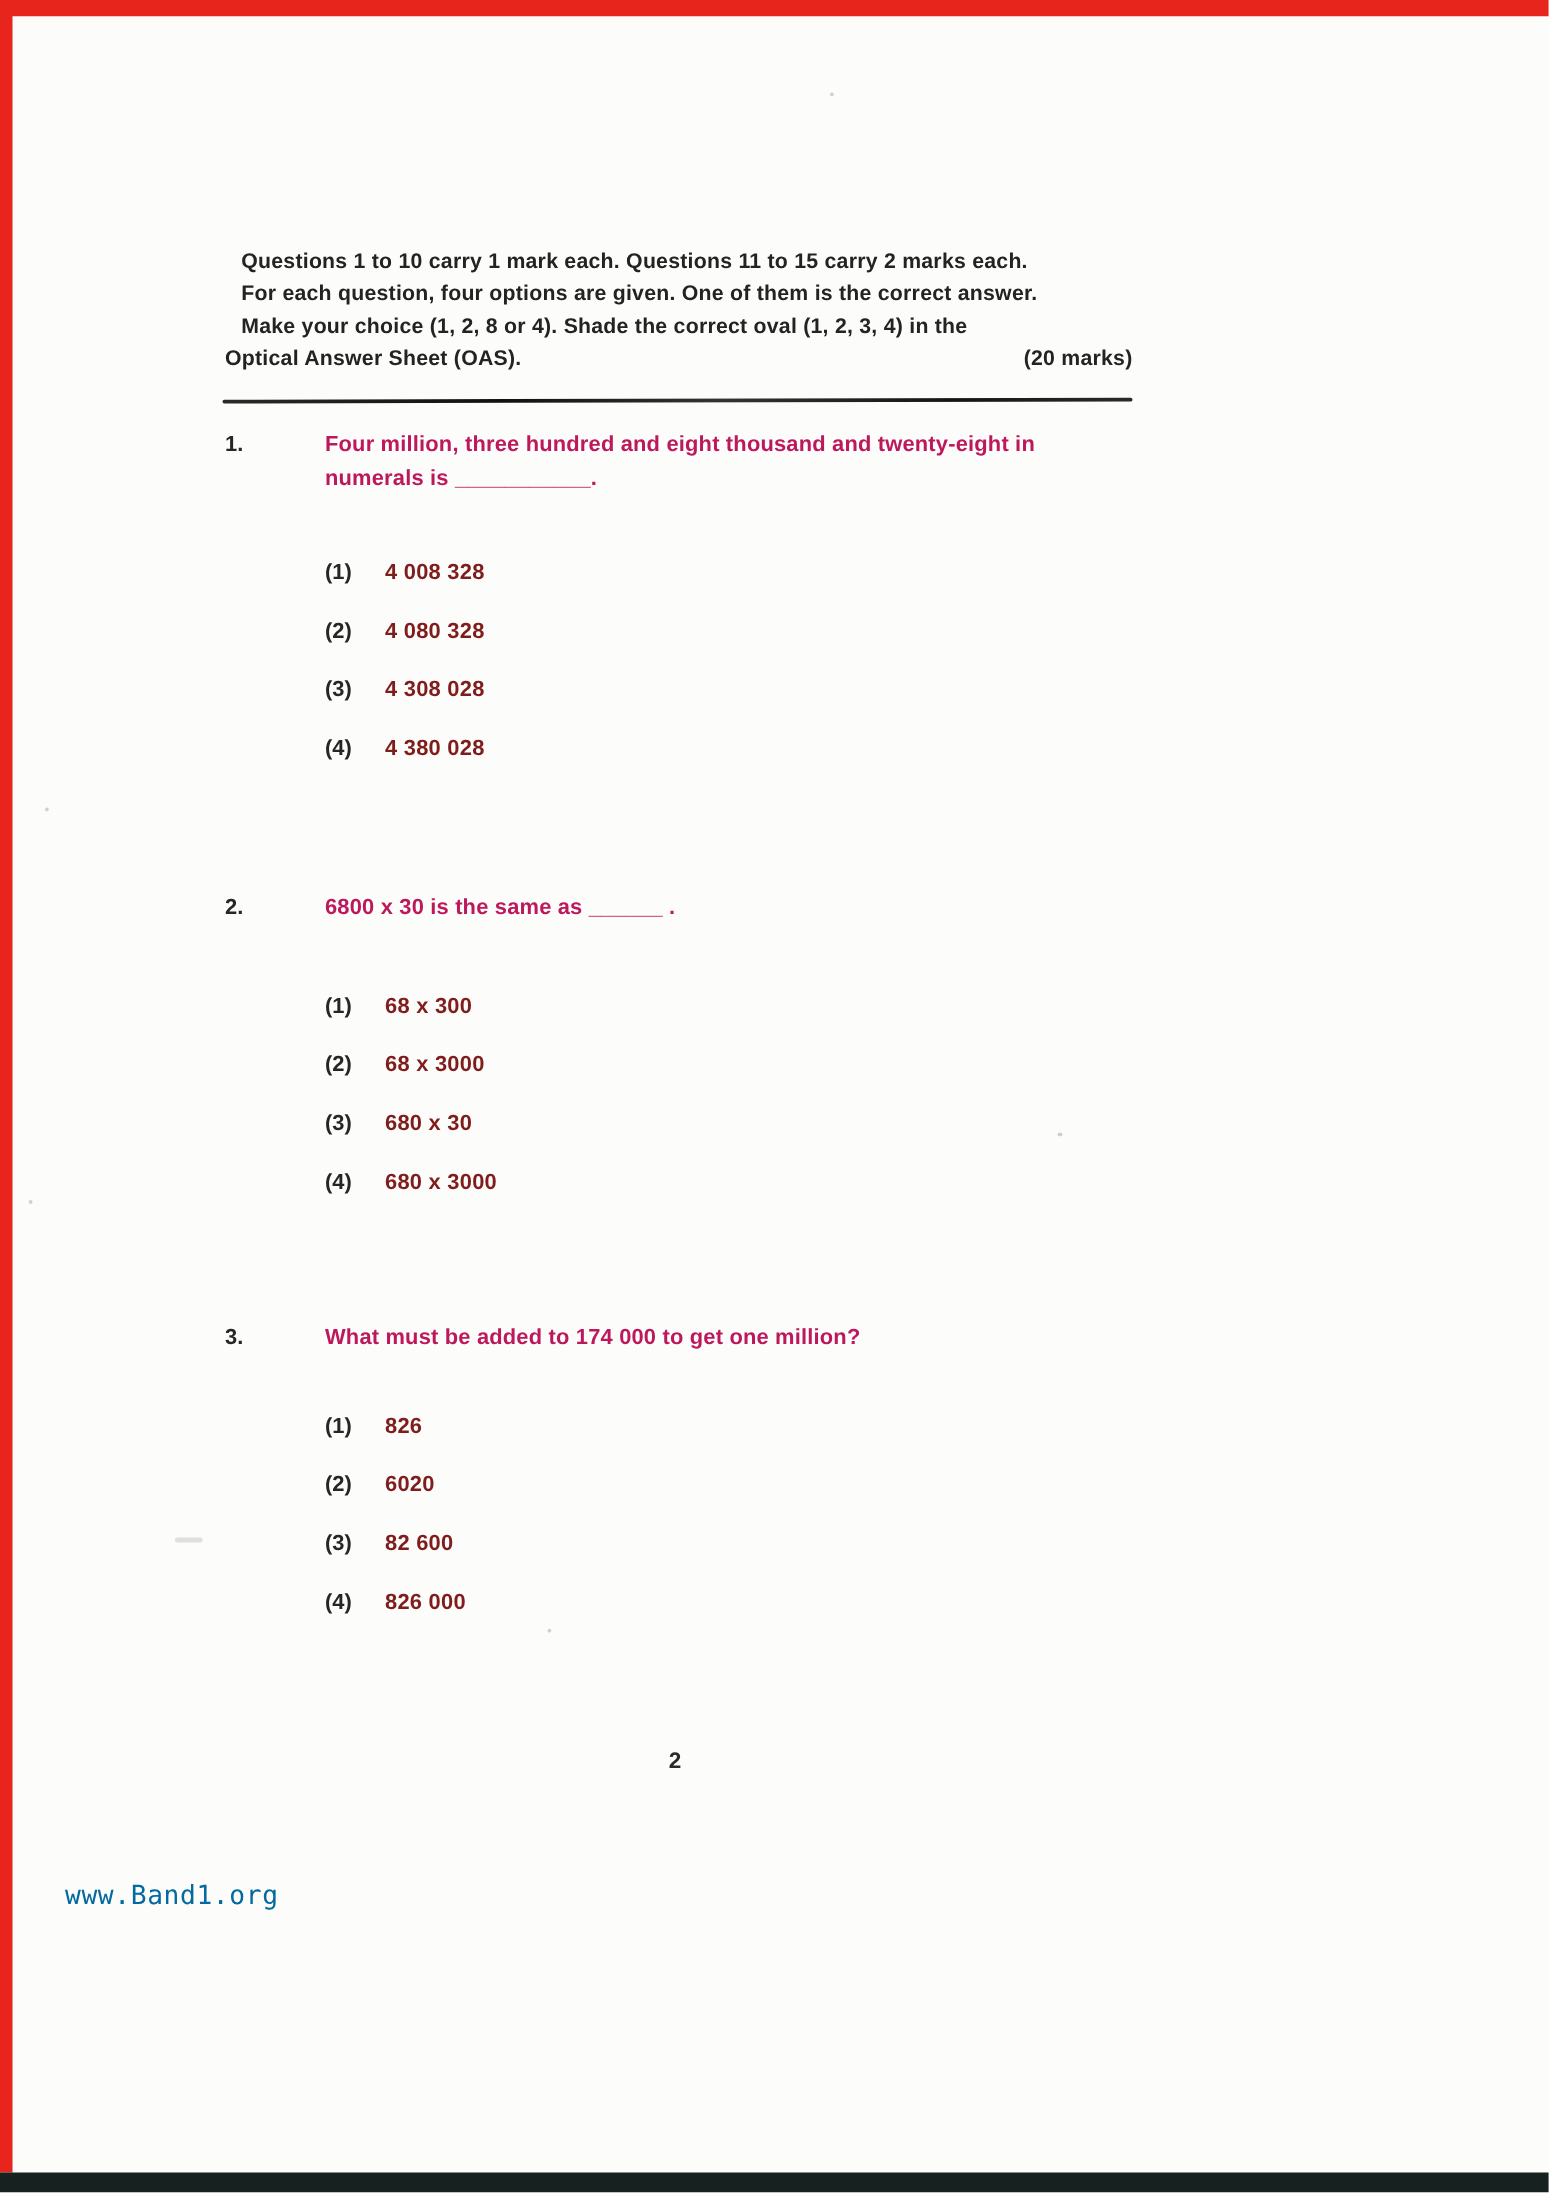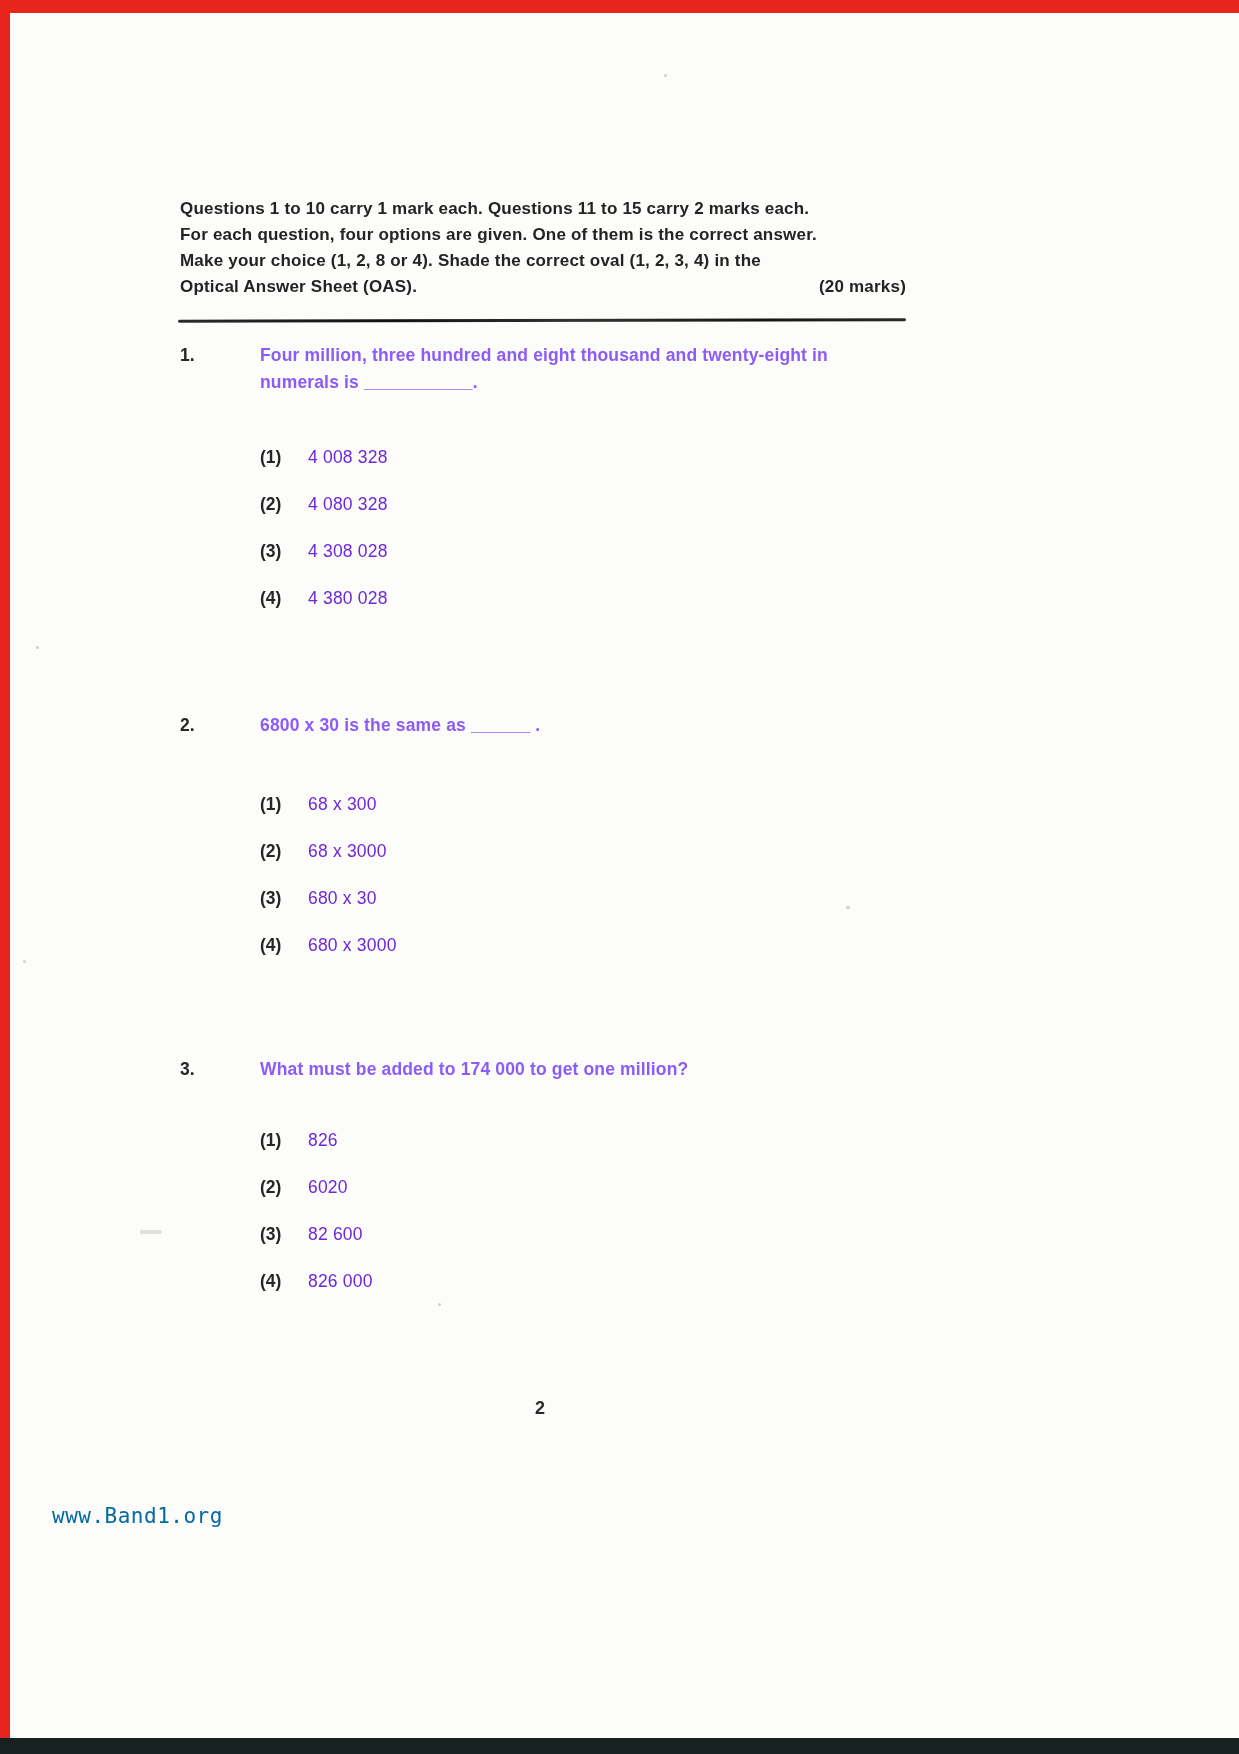--- a/index.html
+++ b/index.html
@@ -25,50 +25,50 @@
   .edge-bottom {
     position: absolute; left: 0; bottom: 0; width: 100%; height: 16px;
     background: #17211f;
   }
   
   .instructions {
     position: absolute; left: 180px; top: 196px; width: 726px;
     font-size: 17px; line-height: 26px; font-weight: bold;
     letter-spacing: 0.2px; color: #232323;
   }
-  .instructions .line { white-space: nowrap; }
+  .instructions .line { white-space: nowrap; margin-left: 13px; }
   .instructions .last-line {
     display: flex; justify-content: space-between; align-items: flex-end;
   }
   .rule {
     position: absolute; left: 178px; top: 319px; width: 728px; height: 3px;
     background: linear-gradient(90deg, #2a2a2a 0%, #111 30%, #333 55%, #151515 80%, #2a2a2a 100%);
     transform: rotate(-0.12deg);
     border-radius: 2px;
   }
   
   .q { position: absolute; left: 180px; width: 760px; }
   .q-row { display: flex; }
   .q-num {
     width: 80px; flex: 0 0 80px;
     font-size: 17.5px; font-weight: bold; line-height: 27px; color: #262626;
   }
   .q-text {
     width: 645px; max-width: 645px;
-    font-size: 17.5px; font-weight: bold; line-height: 27px; color: #8b5cf6;
+    font-size: 17.5px; font-weight: bold; line-height: 27px; color: #be185d;
     letter-spacing: 0.15px;
   }
   .options { margin-top: 48px; margin-left: 80px; }
   .opt { display: flex; margin-bottom: 20px; }
   .opt-label {
     width: 48px; flex: 0 0 48px;
     font-size: 17.5px; font-weight: bold; line-height: 27px; color: #262626;
   }
   .opt-value {
-    font-size: 17.5px; font-weight: normal; line-height: 27px; color: #6d28d9;
+    font-size: 17.5px; font-weight: bold; line-height: 27px; color: #7f1d1d;
     letter-spacing: 0.2px;
   }
   .q2 .options { margin-top: 52px; }
   .q3 .options { margin-top: 44px; }
   
   .page-number {
     position: absolute; left: 0; top: 1398px; width: 1080px;
     text-align: center; font-size: 18px; font-weight: bold; color: #2a2a2a;
   }
   .footer-url {

